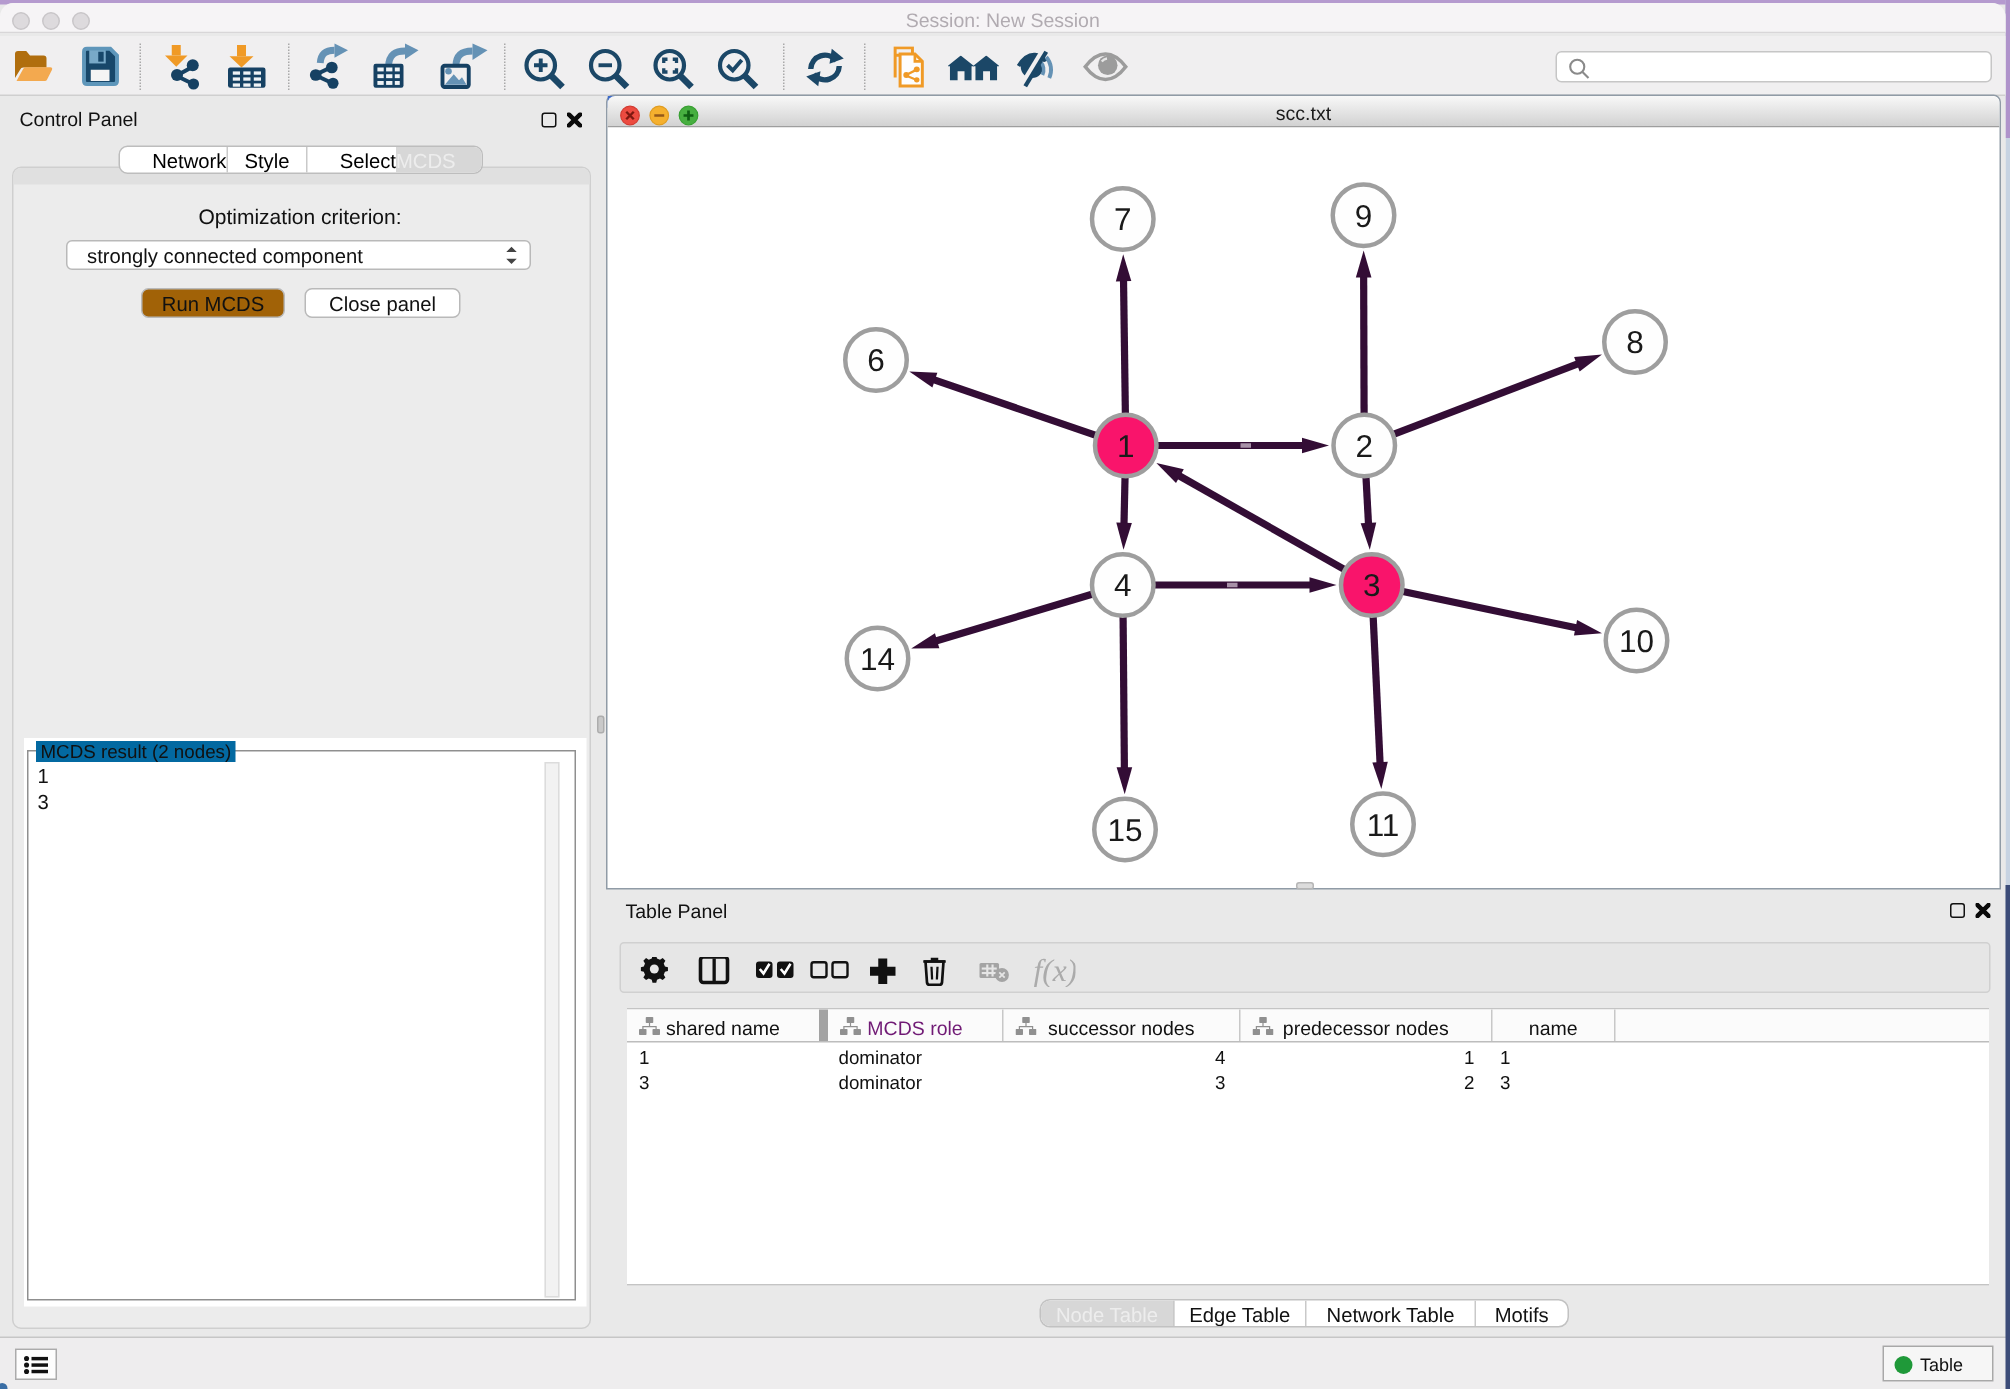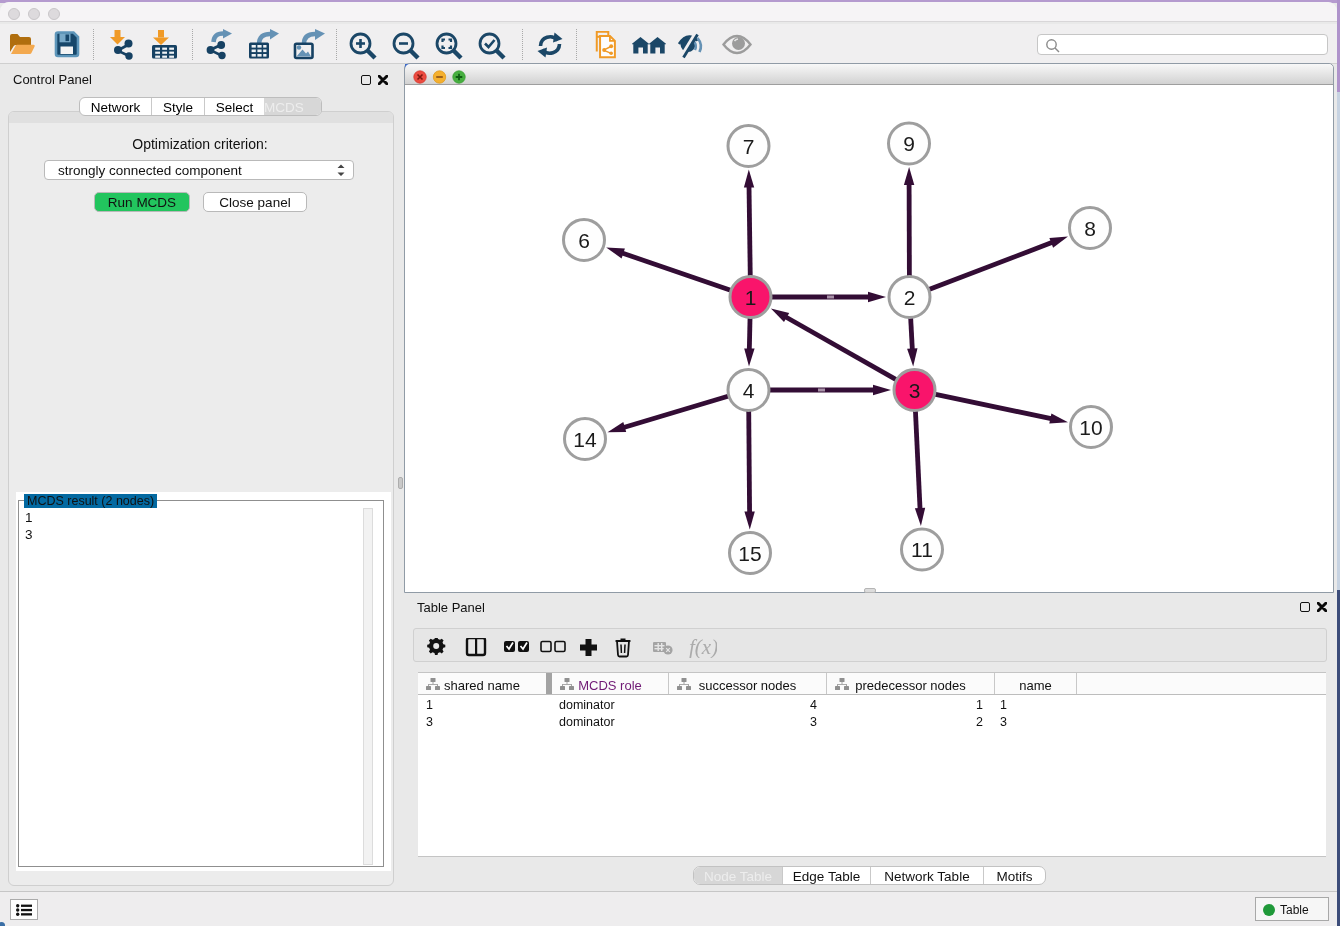--- a/index.html
+++ b/index.html
@@ -20,20 +20,21 @@
 </head>
 <body>
 <div class="abs" id="purple"></div>
 <div class="abs" id="rightsliver"></div>
 <div class="abs" style="right:0;top:0;width:3px;height:92px;background:#AF93CB"></div>
 <div class="abs" id="win">
   <div class="abs" id="titlebar">
     <div class="tl" style="left:8px"></div>
     <div class="tl" style="left:28px"></div>
     <div class="tl" style="left:48px"></div>
+    <div id="title">Session: New Session</div>
   </div>
   <div id="toolbar">
 <div class="sep" style="left:93px"></div>
 <div class="sep" style="left:192px"></div>
 <div class="sep" style="left:336px"></div>
 <div class="sep" style="left:522px"></div>
 <div class="sep" style="left:576px"></div>
 <svg class="ticon" style="left:7px;top:6px" width="34" height="30" viewBox="0 0 34 30">
  <path d="M3 22 L3 6 Q3 4 5 4 L10.5 4 L13 7 L22 7 Q24 7 24 9 L24 15 L8.5 15 Q7 15 6.4 16.5 Z" fill="#B06E0E"></path>
  <path d="M4 24 L8.5 15.8 Q9 14.8 10.2 14.8 L26.5 14.8 Q28.3 14.8 27.6 16.6 L24.4 23 Q24 24 22.8 24 Z" fill="#F3A94F"></path>
@@ -177,53 +178,54 @@
   </div>
 </div>
 <div class="abs" style="left:13px;top:72px;font-size:13px;color:#111">Control Panel</div>
 <div class="abs" style="left:361px;top:75px;width:10px;height:10px;border:1.8px solid #111;border-radius:2px"></div>
 <svg class="abs" style="left:378px;top:75px" width="10" height="10" viewBox="0 0 10 10">
     <path d="M1.2 1.2 L8.8 8.8 M8.8 1.2 L1.2 8.8" stroke="#0A0A0A" stroke-width="3" stroke-linecap="round"></path>
   </svg>
 <div class="abs" style="left:8px;top:111px;width:386px;height:775px;background:#ECECEC;border:1px solid #CFCFCF;border-radius:6px"></div>
 <div class="abs" style="left:9px;top:112px;width:384px;height:11px;background:#E0E0E0;border-radius:5px 5px 0 0"></div>
 <div class="abs" style="left:79px;top:97px;width:243px;height:19px;background:#fff;border:1px solid #BDBDBD;border-radius:6px;overflow:hidden">
-  <div class="abs" style="left:0;top:0;width:72px;height:19px;border-right:1px solid #C9C9C9;font-size:13.5px;text-align:center;line-height:19px">Network</div>
+  <div class="abs" style="left:0;top:0;width:72px;height:19px;border-right:1px solid #C9C9C9;font-size:13.5px;text-align:right;line-height:19px">Network</div>
   <div class="abs" style="left:72px;top:0;width:53px;height:19px;border-right:1px solid #C9C9C9;font-size:13.5px;text-align:center;line-height:19px">Style</div>
-  <div class="abs" style="left:125px;top:0;width:59px;height:19px;font-size:13.5px;text-align:center;line-height:19px">Select</div>
+  <div class="abs" style="left:125px;top:0;width:59px;height:19px;font-size:13.5px;text-align:right;line-height:19px">Select</div>
   <div class="abs" style="left:184px;top:0;width:59px;height:19px;background:#D7D7D7;color:#EDEDED;font-size:13.5px;text-align:left;line-height:19px">MCDS</div>
 </div>
 <div class="abs" style="left:0;top:136px;width:400px;text-align:center;font-size:14px;color:#111">Optimization criterion:</div>
 <div class="abs" style="left:44px;top:160px;width:310px;height:20px;background:#fff;border:1px solid #B9B9B9;border-radius:4px">
   <div class="abs" style="left:13px;top:1px;font-size:13.5px;line-height:18px;color:#111">strongly connected component</div>
   <svg class="abs" style="right:6px;top:2px" width="12" height="15" viewBox="0 0 12 15">
       <path d="M2.5 5 L6 1.5 L9.5 5 Z M2.5 9.5 L6 13 L9.5 9.5 Z" fill="#444"></path>
     </svg>
 </div>
-<div class="abs" style="left:94px;top:192px;width:96px;height:20px;background:#22c55e;border:1px solid #B9B9B9;border-radius:5px;font-size:13.5px;text-align:center;line-height:19px;color:#111">Run MCDS</div>
+<div class="abs" style="left:94px;top:192px;width:96px;height:20px;background:#a16207;border:1px solid #B9B9B9;border-radius:5px;font-size:13.5px;text-align:center;line-height:19px;color:#111">Run MCDS</div>
 <div class="abs" style="left:203px;top:192px;width:104px;height:20px;background:#fff;border:1px solid #B9B9B9;border-radius:5px;font-size:13.5px;text-align:center;line-height:19px;color:#111">Close panel</div>
 <div class="abs" style="left:16px;top:492px;width:375px;height:379px;background:#fff"></div>
 <div class="abs" style="left:18px;top:500px;width:366px;height:367px;border:1px solid #8F8F8F"></div>
 <div class="abs" style="left:24px;top:494px;background:#0369a1;padding:0 3px;font-size:12.5px;color:#111">MCDS result (2 nodes)</div>
 <div class="abs" style="left:25px;top:509px;font-size:13.5px;line-height:17px;color:#111">1<br>3</div>
 <div class="abs" style="left:363px;top:508px;width:10px;height:357px;background:#F2F2F2;border:1px solid #DCDCDC"></div>
 <div class="abs" style="left:398px;top:477px;width:5px;height:12px;background:#C9C9C9;border:1px solid #ADADAD;border-radius:2px"></div>
 <div class="abs" style="left:404px;top:63px;width:930px;height:530px;border:1px solid #909BA6;border-radius:5px 5px 0 0;background:#fff">
 <svg class="abs" style="left:0;top:0" width="9" height="8" viewBox="0 0 9 8">
       <path d="M0 0 L9 0 L0 8 Z" fill="#3E6BC8"></path>
     </svg>
   <div class="abs" style="left:0;top:0;width:928px;height:21px;background:linear-gradient(#F8F8F8,#D2D2D2);border-bottom:1px solid #9E9E9E;border-radius:5px 5px 0 0">
     <svg class="abs" style="left:8px;top:6px" width="62" height="14" viewBox="0 0 62 14">
       <circle cx="7" cy="7" r="6.2" fill="#EC4B40" stroke="#D33B31" stroke-width="0.8"></circle>
       <path d="M4.5 4.5 L9.5 9.5 M9.5 4.5 L4.5 9.5" stroke="#7E1810" stroke-width="1.6"></path>
       <circle cx="26.5" cy="7" r="6.2" fill="#F5B02E" stroke="#E09C1F" stroke-width="0.8"></circle>
       <path d="M23.2 7 L29.8 7" stroke="#94591A" stroke-width="1.8"></path>
       <circle cx="46" cy="7" r="6.2" fill="#47AF40" stroke="#38A032" stroke-width="0.8"></circle>
       <path d="M42.7 7 L49.3 7 M46 3.7 L46 10.3" stroke="#0E5E12" stroke-width="1.8"></path>
     </svg>
+    <div class="abs" style="left:0;top:4px;width:100%;text-align:center;font-size:13px;color:#1A1A1A">scc.txt</div>
   </div>
   <div class="abs" style="left:459px;top:524px;width:12px;height:5px;background:#DCDCDC;border:1px solid #B5B5B5;border-radius:2px"></div>
 </div>
 <svg class="abs" style="left:405px;top:85px" width="928" height="507" viewBox="405 85 928 507">
   <g stroke="#330D35" stroke-width="4.8">
     <line x1="750.3" y1="279.0" x2="749.0" y2="185.5"></line>
     <line x1="733.5" y1="291.2" x2="621.4" y2="252.8"></line>
     <line x1="768.5" y1="297.0" x2="870.0" y2="297.0"></line>
     <line x1="750.1" y1="315.0" x2="749.3" y2="350.5"></line>
     <line x1="909.4" y1="279.0" x2="909.1" y2="183.0"></line>

